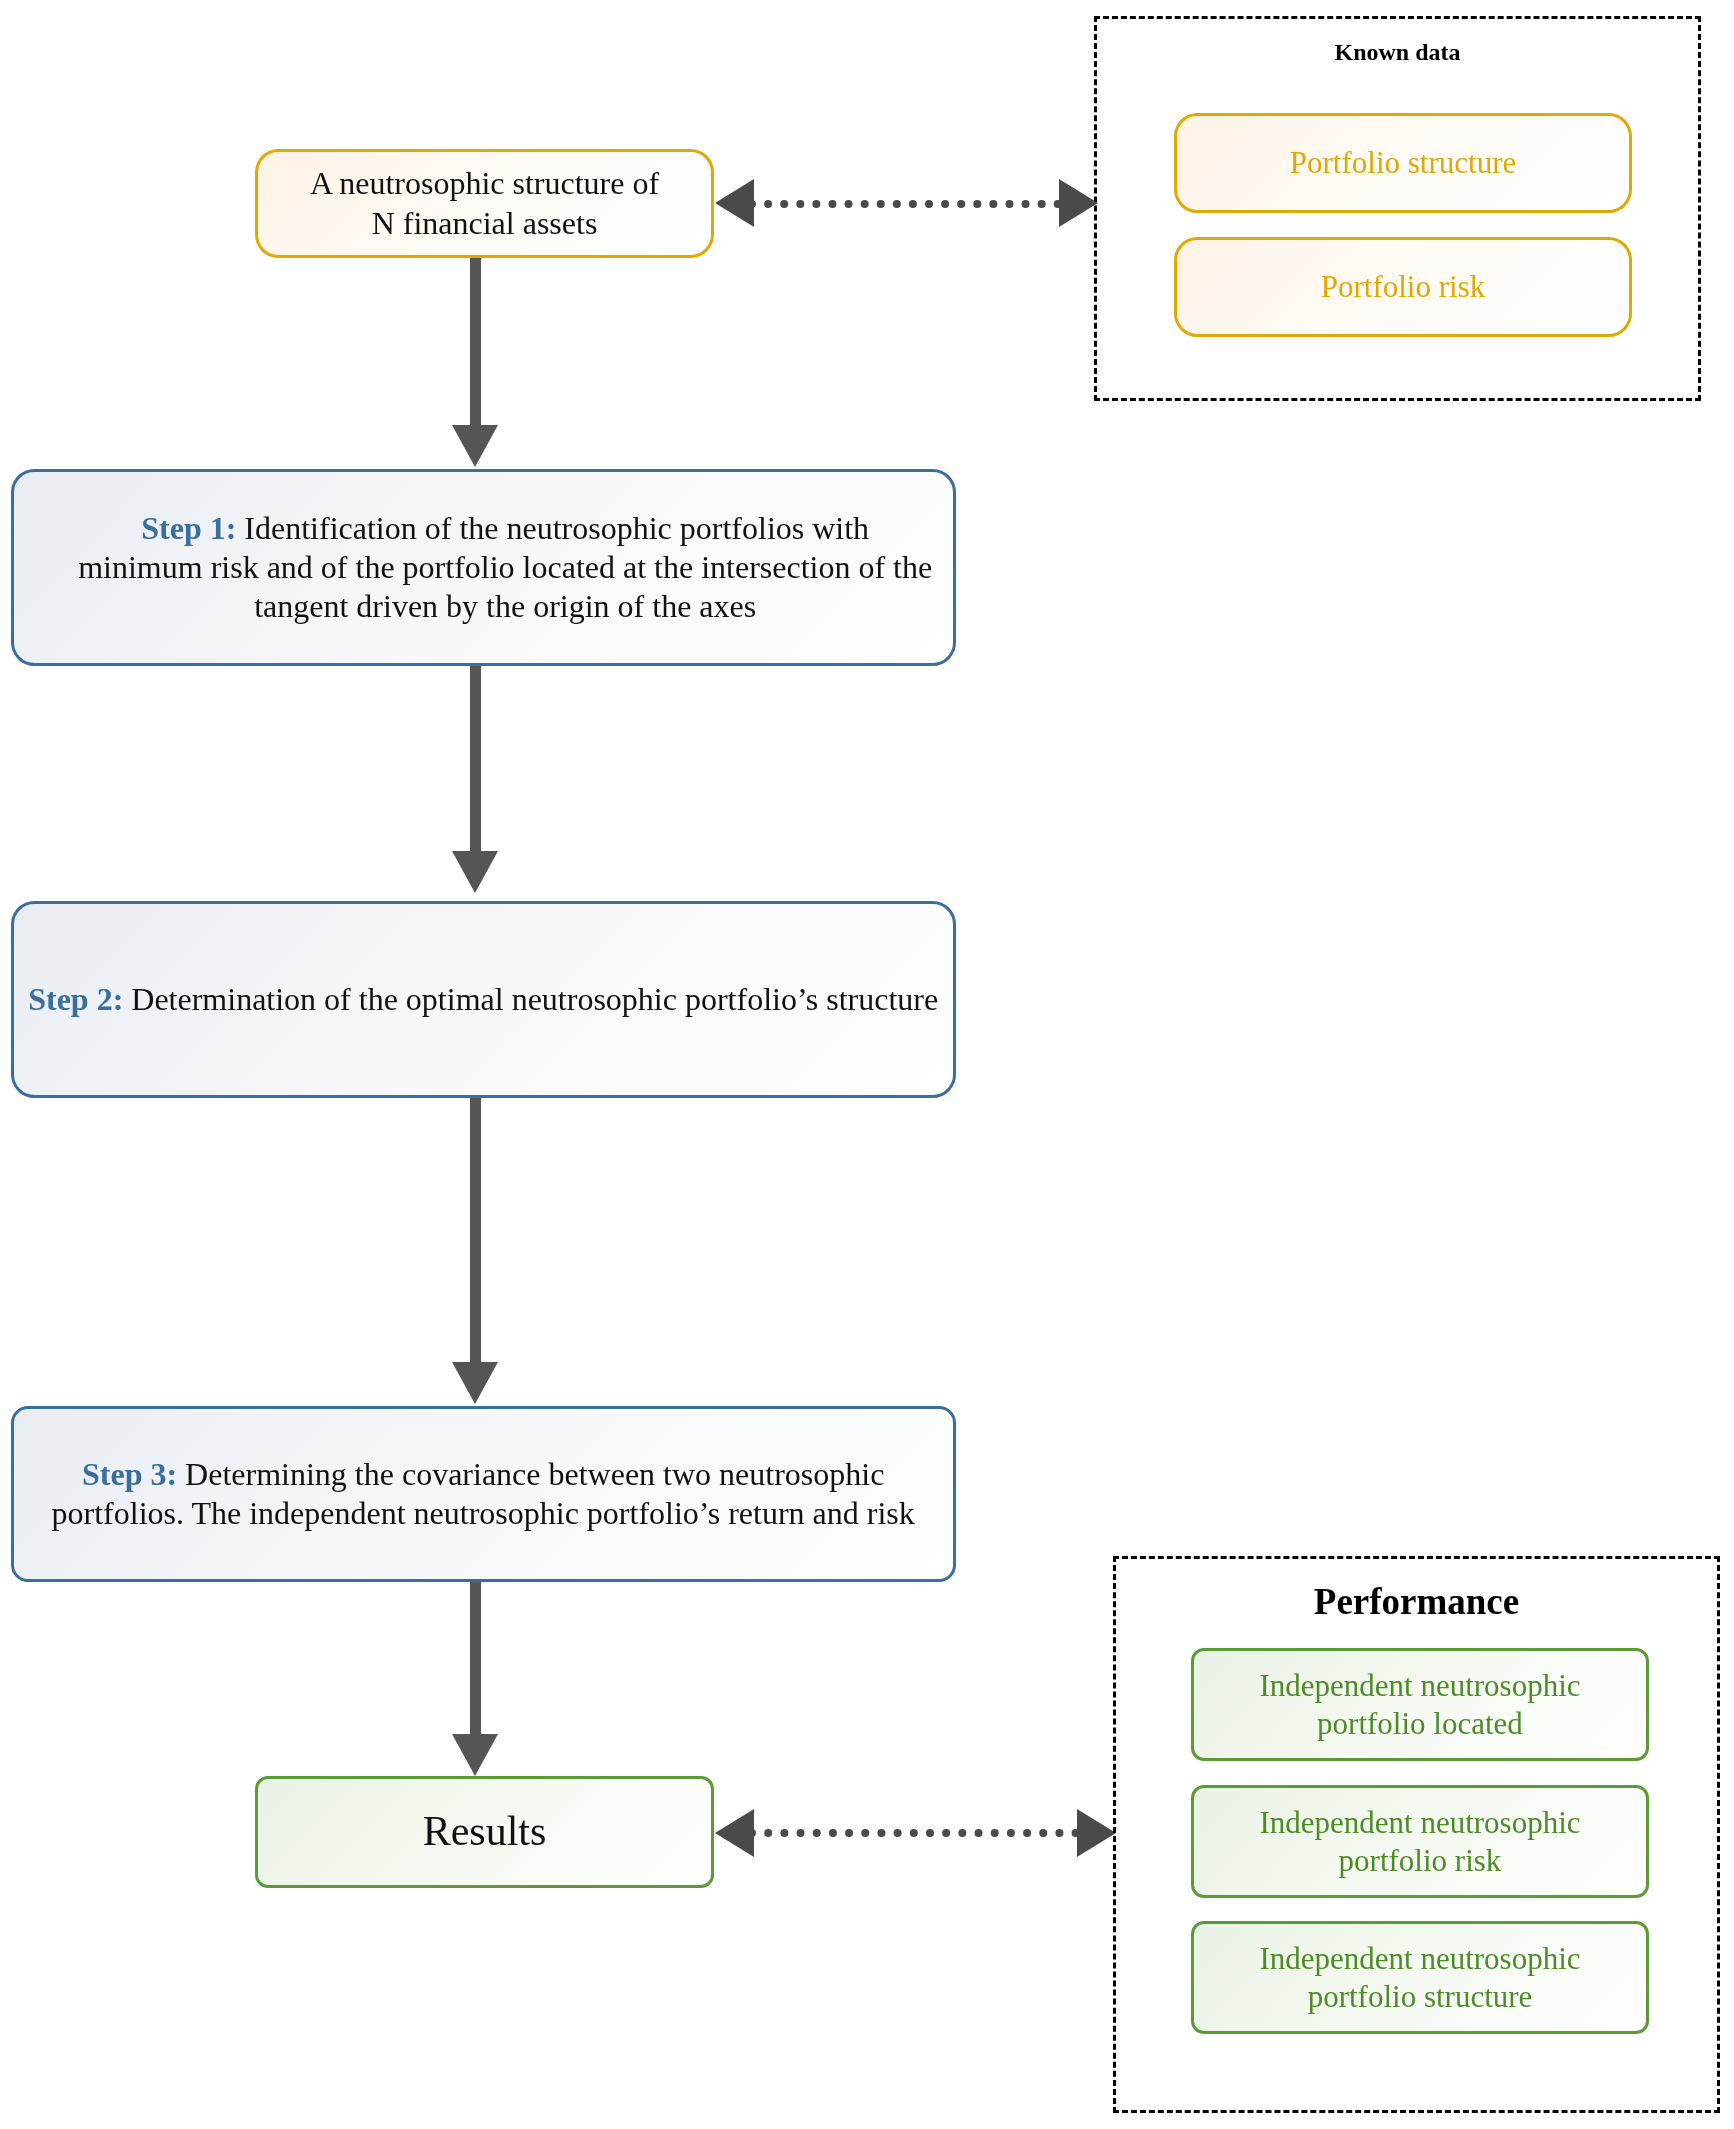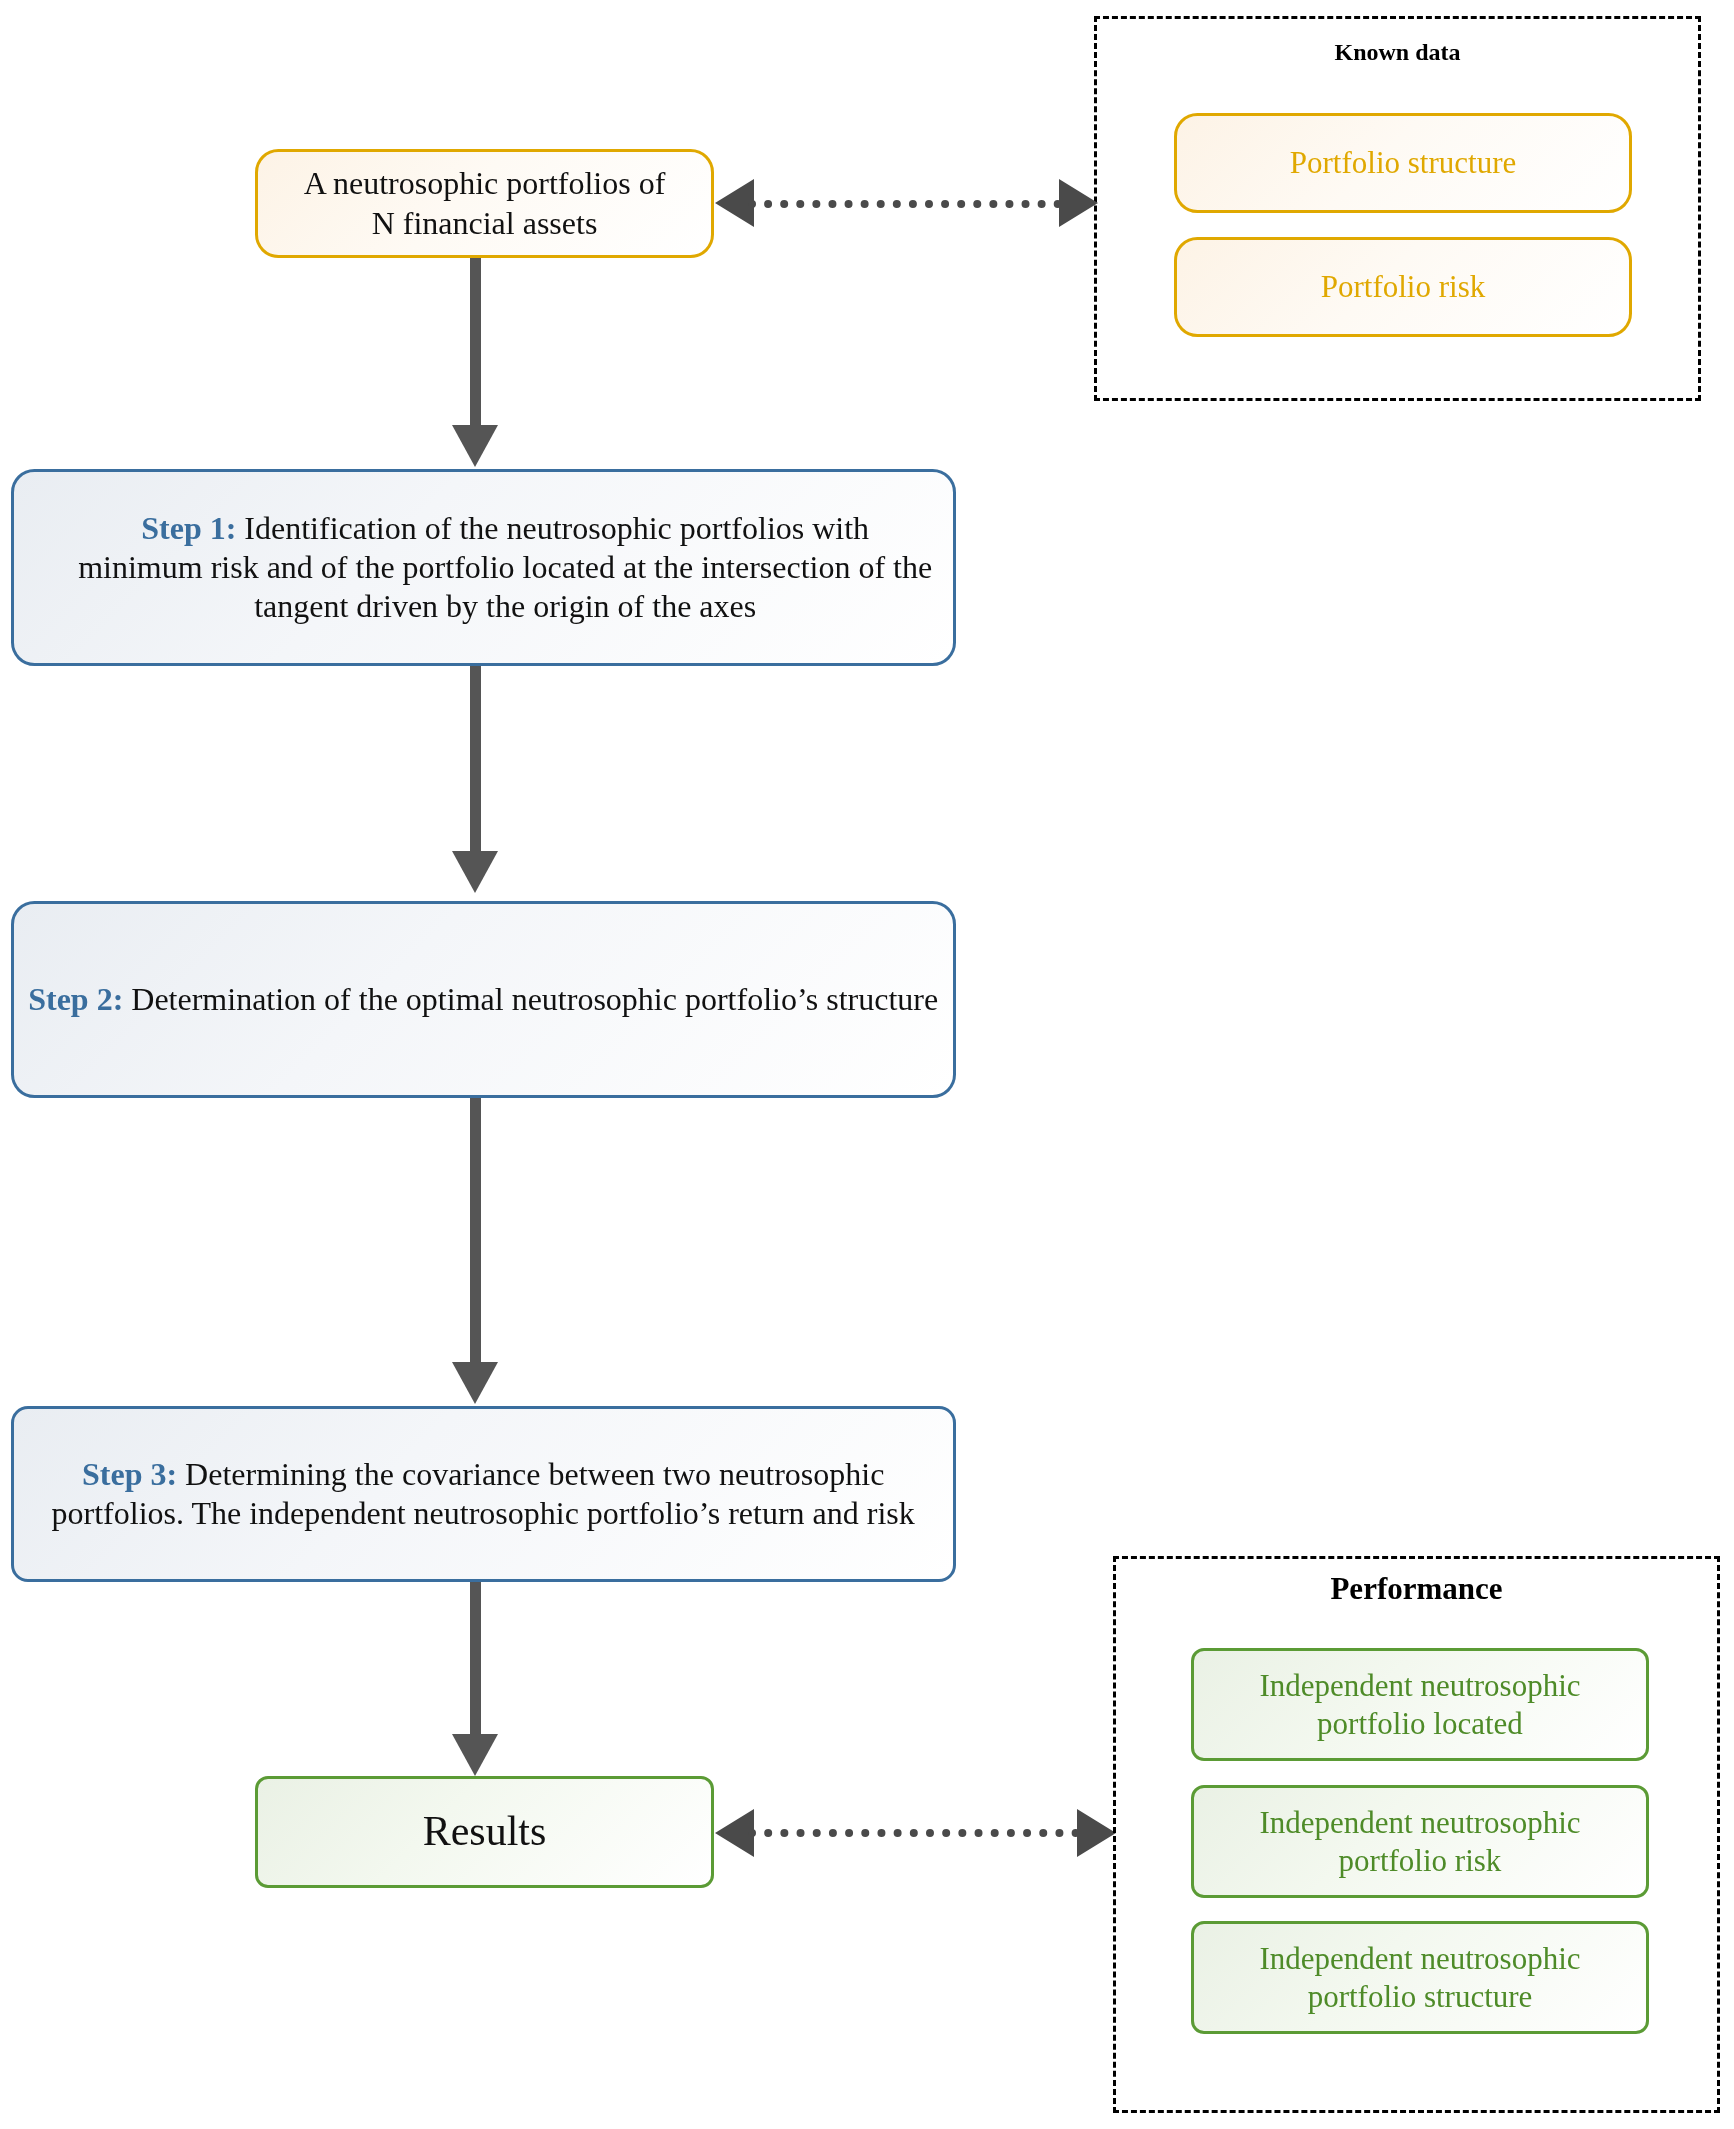--- a/index.html
+++ b/index.html
@@ -65,21 +65,21 @@
       <span class="txt">Portfolio structure</span>
     </div>
 
     <div class="node orange" style="left:77px;top:218px;width:458px;height:100px;font-size:31px;">
       <span class="txt">Portfolio risk</span>
     </div>
   </div>
 
   <div class="node orange dark-text" style="left:255px;top:149px;width:459px;height:109px;font-size:32px;">
     <span class="txt">
-      <span>A neutrosophic portfolios of</span><br>
+      <span>A neutrosophic structure of</span><br>
       <span>N financial assets</span>
     </span>
   </div>
 
   <div class="arrow-left" style="left:715px;top:179px;"></div>
   <div class="dotline" style="left:748px;top:200px;width:330px;"></div>
   <div class="arrow-right" style="left:1059px;top:179px;"></div>
 
   <div class="vline" style="left:470px;top:258px;width:10.7px;height:169px;"></div>
   <div class="varrow" style="left:452px;top:425px;"></div>
@@ -113,21 +113,21 @@
 
   <div class="node green dark-text" style="left:255px;top:1776px;width:459px;height:112px;font-size:42px;">
     <span class="txt">Results</span>
   </div>
 
   <div class="arrow-left" style="left:715px;top:1809px;"></div>
   <div class="dotline" style="left:748px;top:1829px;width:348px;"></div>
   <div class="arrow-right" style="left:1077px;top:1809px;"></div>
 
   <div class="group" style="left:1113px;top:1556px;width:607px;height:557px;">
-    <div class="group-title" style="left:0;top:12px;font-size:31px;">Performance</div>
+    <div class="group-title" style="left:0;top:21px;font-size:37px;">Performance</div>
 
     <div class="node green" style="left:75px;top:89px;width:458px;height:113px;font-size:31px;">
       <span class="txt">
         <span>Independent neutrosophic</span><br>
         <span>portfolio located</span>
       </span>
     </div>
 
     <div class="node green" style="left:75px;top:226px;width:458px;height:113px;font-size:31px;">
       <span class="txt">

